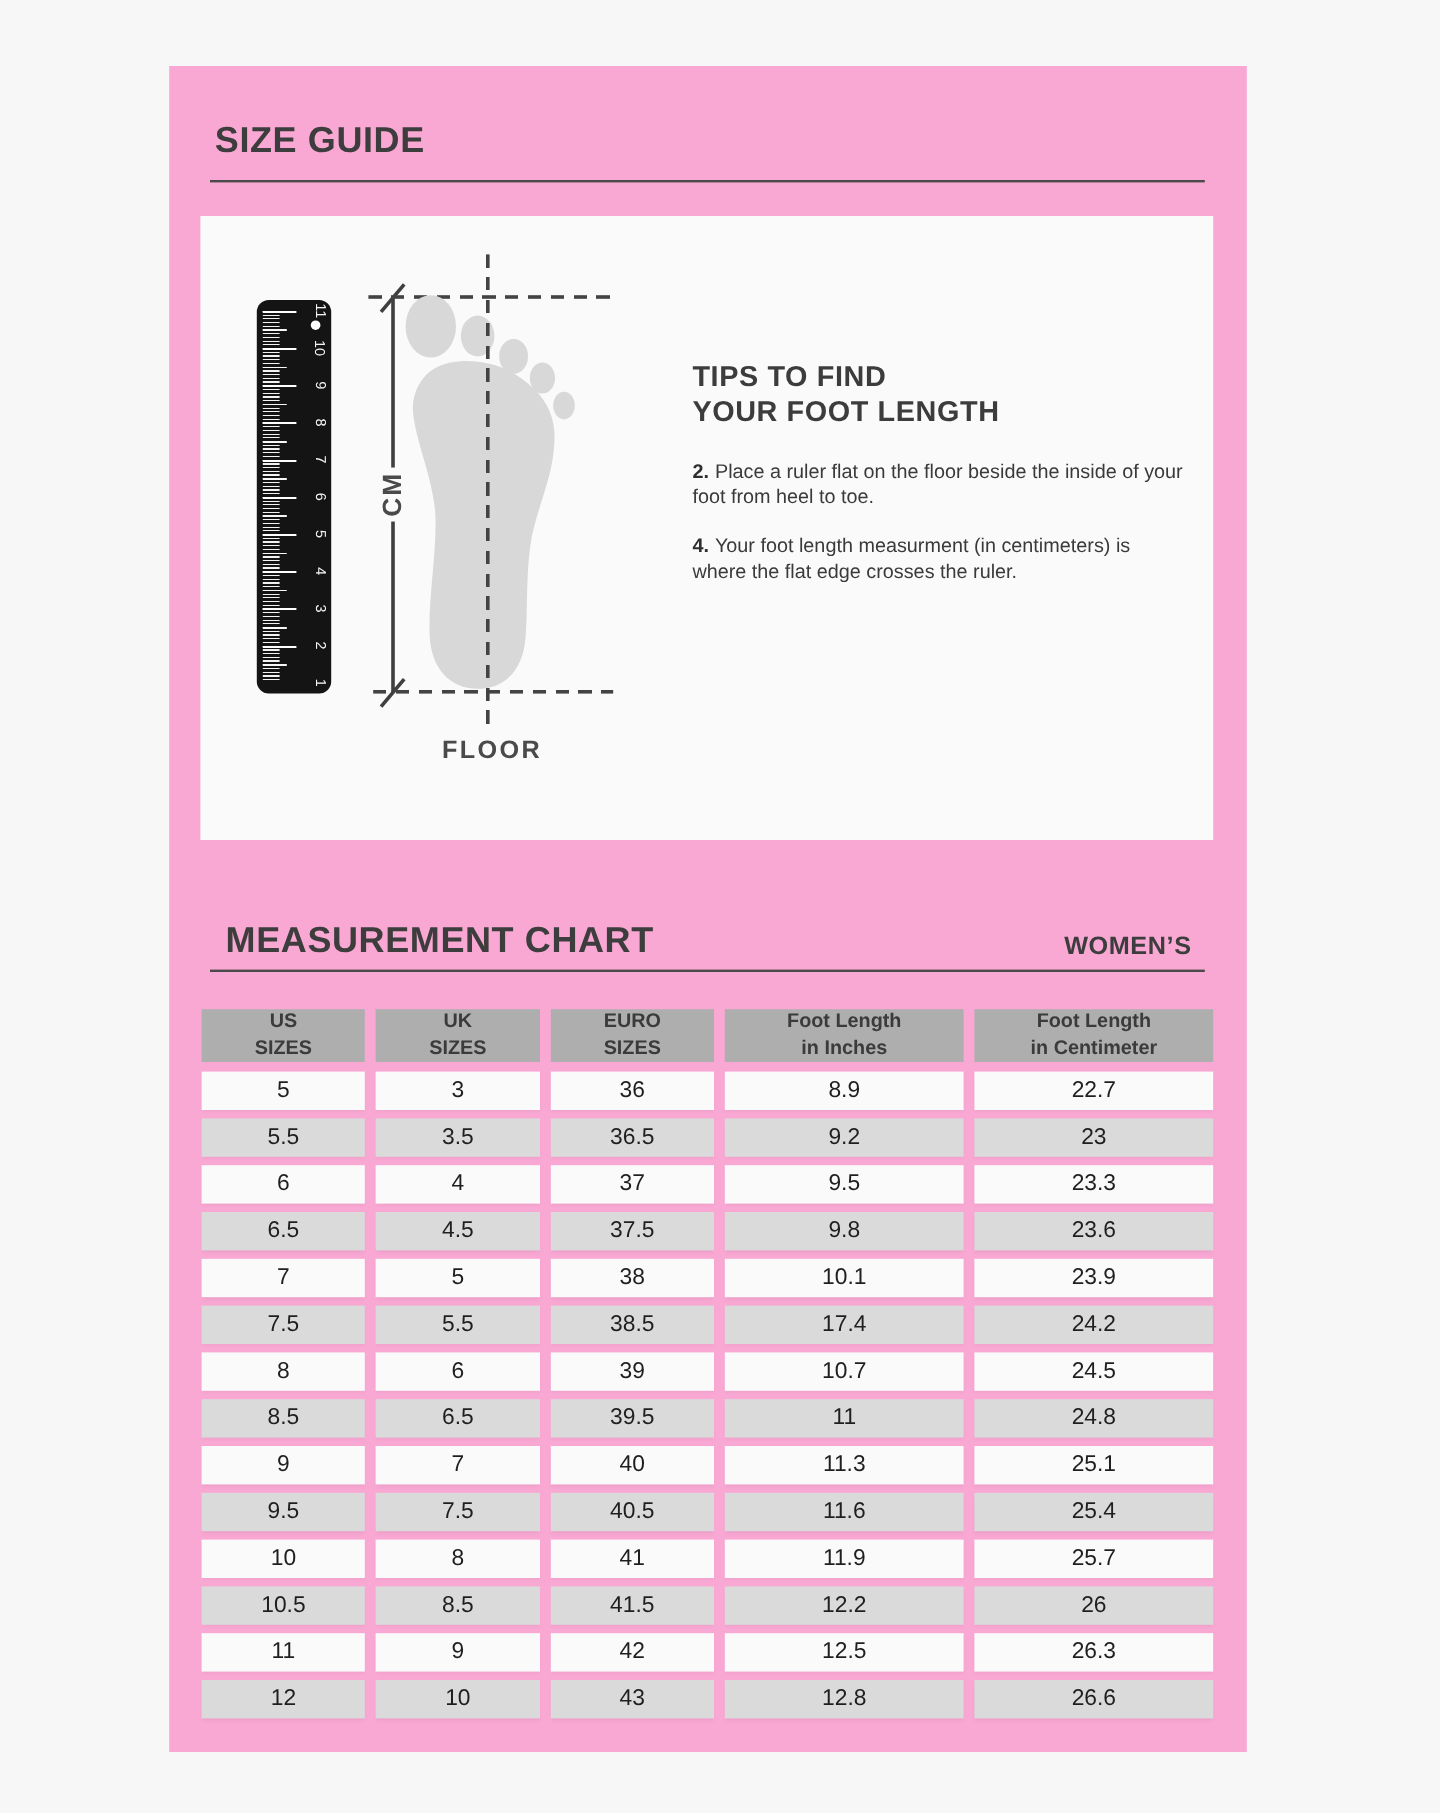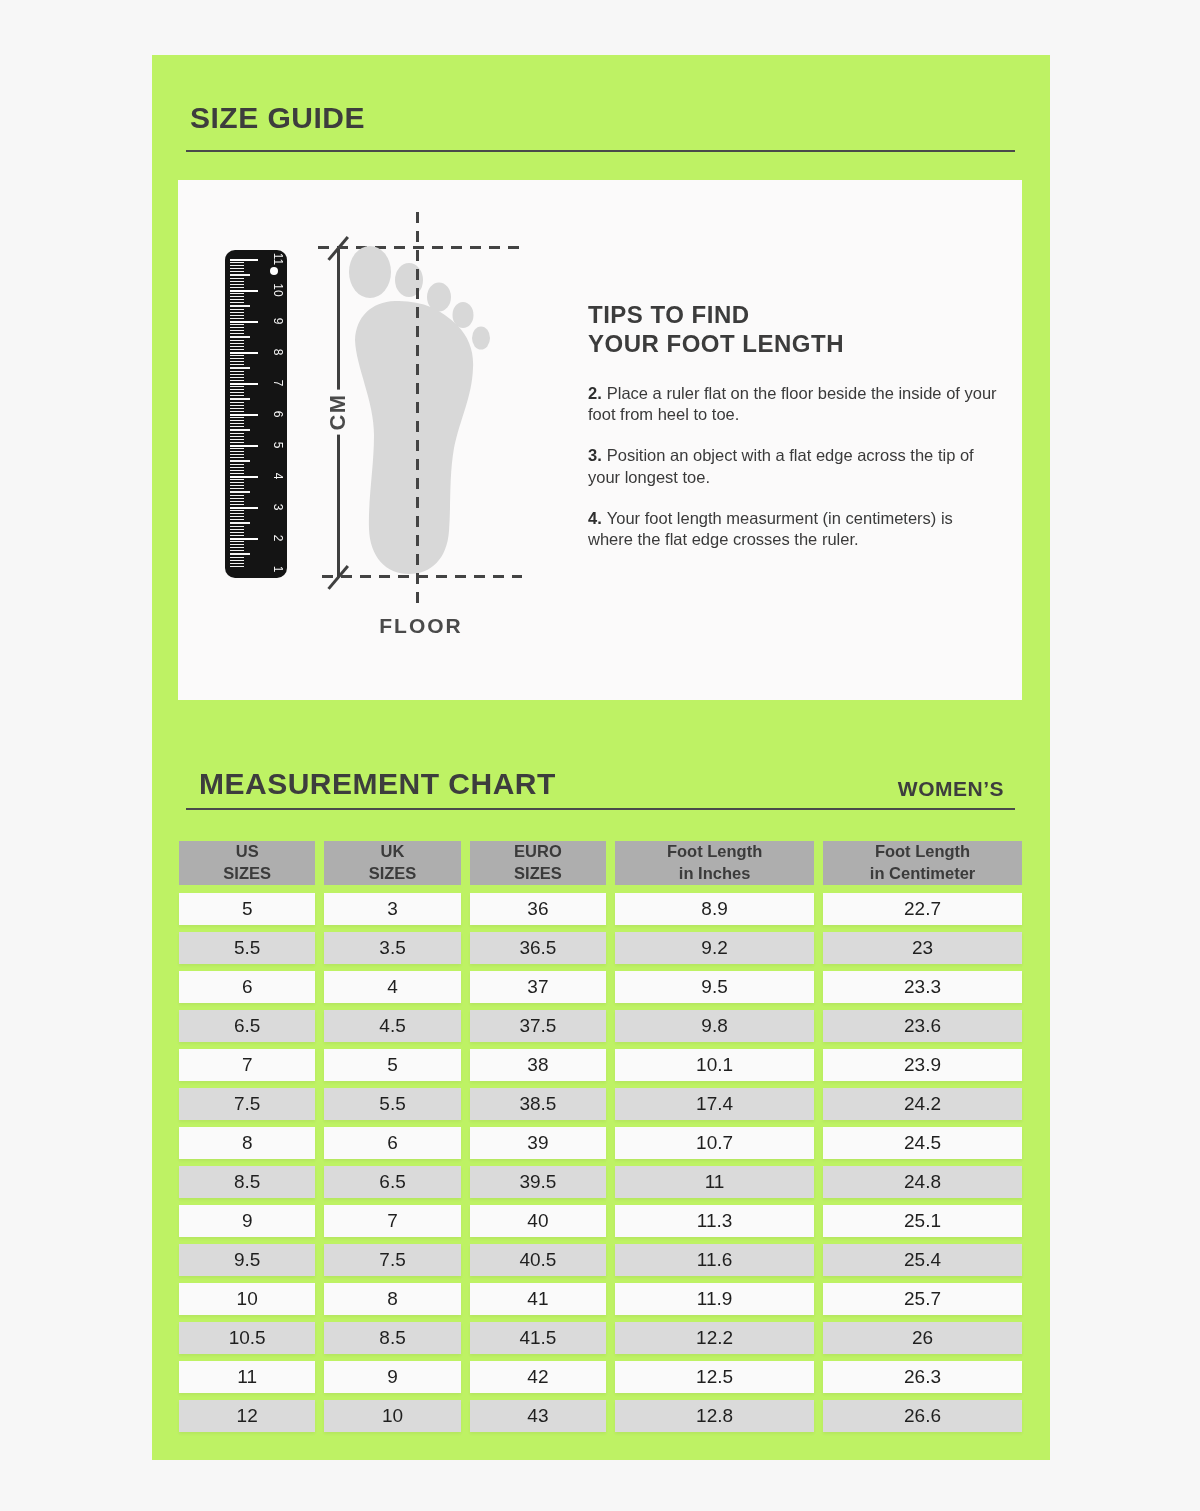--- a/index.html
+++ b/index.html
@@ -1,18 +1,18 @@
 <!DOCTYPE html>
 <html><head>
 <meta charset="utf-8">
 <style>
   * { margin:0; padding:0; box-sizing:border-box; }
   body { font-family:"Liberation Sans", sans-serif; background:#fff; }
   .page { position:relative; width:1200px; height:1511px; background:#f7f7f7; overflow:hidden; }
-  .panel { position:absolute; left:152px; top:55px; width:898px; height:1405px; background:#bef264; }
+  .panel { position:absolute; left:141px; top:55px; width:898px; height:1405px; background:#f9a8d4; }
 
   .sg-title { position:absolute; left:38px; top:46px; font-size:30px; font-weight:700;
               letter-spacing:.5px; color:#3d3d3d; }
   .rule { position:absolute; left:34px; width:829px; height:2px; background:#4a4a4a; }
   .rule1 { top:95px; } .rule2 { top:753px; }
 
   .card { position:absolute; left:26px; top:125px; width:844px; height:520px; background:#fbfafa; }
 
   
   .ruler { position:absolute; left:47px; top:70px; width:62px; height:328px;
@@ -120,21 +120,20 @@
       </svg>
 
       <div class="dash-v"></div>
       <div class="cm-label">CM</div>
       <div class="floor-label">FLOOR</div>
 
       <div class="tips">
         <div class="tips-title">TIPS TO FIND
 YOUR FOOT LENGTH</div>
           <p class="tip"><span class="tip-num">2.</span><span>Place a ruler flat on the floor beside the inside of your foot from heel to toe.</span></p>
-          <p class="tip"><span class="tip-num">3.</span><span>Position an object with a flat edge across the tip of your longest toe.</span></p>
           <p class="tip"><span class="tip-num">4.</span><span>Your foot length measurment (in centimeters) is where the flat edge crosses the ruler.</span></p>
       </div>
     </div>
 
     <div class="mc-title">MEASUREMENT CHART</div>
     <div class="mc-cat">WOMEN’S</div>
     <div class="rule rule2"></div>
 
     <div class="table">
       <div class="hrow">

